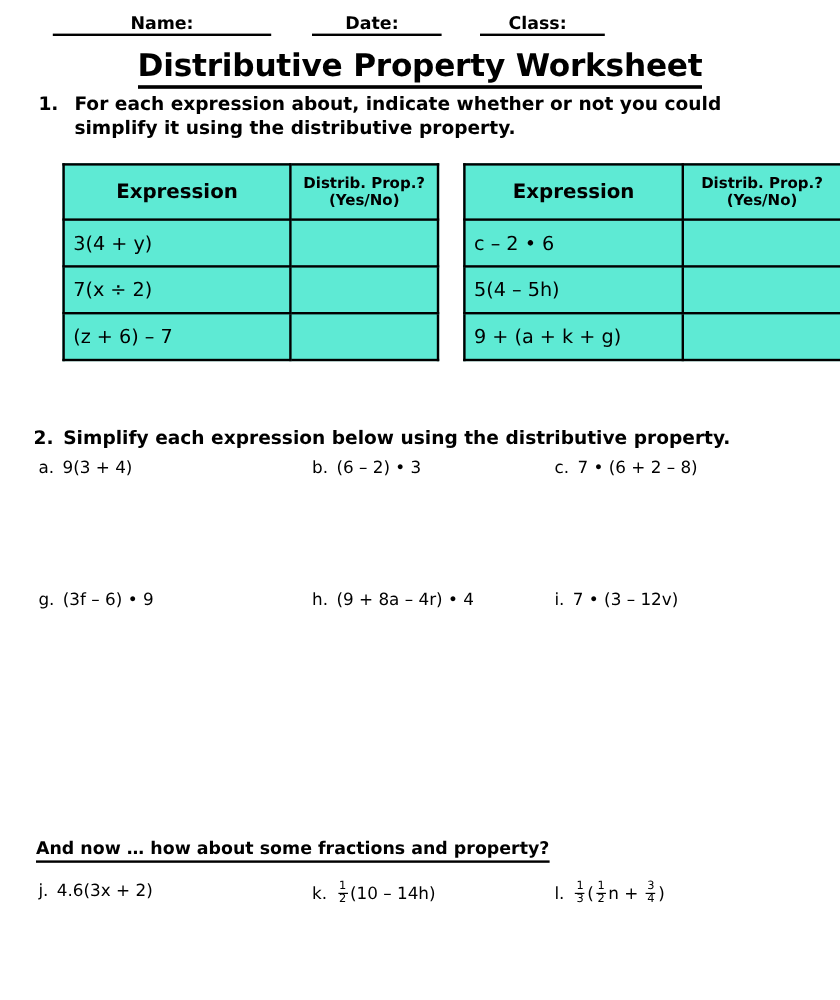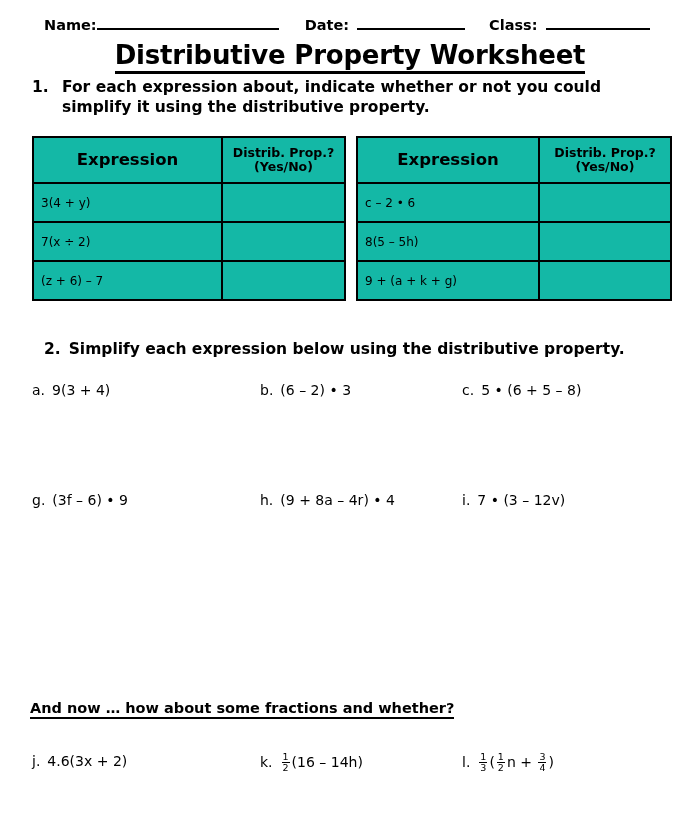--- a/index.html
+++ b/index.html
@@ -22,21 +22,21 @@
     position: absolute;
     top: 8px;
     left: 0;
     width: 700px;
     height: 24px;
     display: flex;
     align-items: flex-end;
     font-weight: bold;
     font-size: 14.5px;
   }
-  .hdr-field { display: flex; align-items: flex-end; }
+  .hdr-field { display: flex; align-items: center; flex-direction: column; }
   .hdr-label { white-space: pre; line-height: 1; }
   .hdr-rule {
     border-bottom: 2.6px solid #000;
     height: 1px;
     margin-bottom: 2px;
   }
   .hdr-gap-1 { width: 26px; }
   .hdr-gap-2 { width: 24px; }
   .rule-name  { width: 182px; }
   .rule-date  { width: 108px; margin-left: 8px; }
@@ -62,55 +62,56 @@
   
   .prompt {
     position: absolute;
     font-size: 15.5px;
     font-weight: bold;
     line-height: 1.28;
   }
   .prompt-1 { top: 78px; left: 32px; width: 640px; }
   .prompt-1 .pnum { position: absolute; left: 0; top: 0; }
   .prompt-1 .ptext { display: block; margin-left: 30px; }
-  .prompt-2 { top: 340px; left: 28px; width: 640px; margin-left: 16px; }
+  .prompt-2 { top: 356px; left: 28px; width: 640px; }
   .prompt-2 .pnum { margin-right: 8px; }
 
   
   .tables {
     position: absolute;
     top: 136px;
     left: 32px;
     width: 640px;
     display: flex;
     justify-content: space-between;
   }
   table.dp {
     border-collapse: collapse;
     table-layout: fixed;
-    background: #14b8a6;
+    background: #5eead4;
+    margin-left: 20px;
   }
   table.dp.left  { width: 312px; }
   table.dp.right { width: 314px; }
   table.dp th, table.dp td {
     border: 2px solid #000;
     padding: 0;
   }
   table.dp th {
     font-size: 15px;
     font-weight: bold;
     text-align: center;
     height: 44px;
     line-height: 1.15;
     vertical-align: middle;
   }
   table.dp th.col-expr { font-size: 16.5px; }
   table.dp th.col-yn   { font-size: 12.5px; }
   table.dp td.expr-cell {
-    font-size: 12px;
+    font-size: 16px;
     height: 37px;
     padding-left: 7px;
     vertical-align: middle;
     white-space: nowrap;
   }
   table.dp td.answer-cell {
     height: 37px;
   }
   .left  col.c-expr { width: 189px; }
   .left  col.c-yn   { width: 123px; }
@@ -252,21 +253,21 @@
           <div>(Yes/No)</div>
         </th>
       </tr>
     </thead>
     <tbody>
       <tr>
         <td class="expr-cell">c – 2 • 6</td>
         <td class="answer-cell"></td>
       </tr>
       <tr>
-        <td class="expr-cell">8(5 – 5h)</td>
+        <td class="expr-cell">5(4 – 5h)</td>
         <td class="answer-cell"></td>
       </tr>
       <tr>
         <td class="expr-cell">9 + (a + k + g)</td>
         <td class="answer-cell"></td>
       </tr>
     </tbody>
   </table>
 
 </div>
@@ -278,52 +279,52 @@
 <div class="problems">
 
   <div class="prob-row">
     <div class="prob colA">
       <span class="lbl">a.</span><span class="exp">9(3 + 4)</span>
     </div>
     <div class="prob colB">
       <span class="lbl">b.</span><span class="exp">(6  – 2) • 3</span>
     </div>
     <div class="prob colC">
-      <span class="lbl">c.</span><span class="exp">5 • (6 + 5 – 8)</span>
+      <span class="lbl">c.</span><span class="exp">7 • (6 + 2 – 8)</span>
     </div>
   </div>
 
 
   <div class="prob-row">
     <div class="prob colA">
       <span class="lbl">g.</span><span class="exp">(3f  –  6) • 9</span>
     </div>
     <div class="prob colB">
       <span class="lbl">h.</span><span class="exp">(9 + 8a – 4r) • 4</span>
     </div>
     <div class="prob colC">
       <span class="lbl">i.</span><span class="exp">7 • (3 – 12v)</span>
     </div>
   </div>
 
 </div>
 
 <div class="banner">
-  <span>And now … how about some fractions and whether?</span>
-</div>
-
-<div class="problems" style="top:757px;">
+  <span>And now … how about some fractions and property?</span>
+</div>
+
+<div class="problems" style="top:739px;">
   <div class="prob-row frac">
 
     <div class="prob colA">
       <span class="lbl">j.</span><span class="exp">4.6(3x + 2)</span>
     </div>
 
     <div class="prob colB">
-      <span class="lbl">k.</span><span class="exp"><span class="frac-inline"><span class="num">1</span><span class="den">2</span></span><span>(16 – 14h)</span></span>
+      <span class="lbl">k.</span><span class="exp"><span class="frac-inline"><span class="num">1</span><span class="den">2</span></span><span>(10 – 14h)</span></span>
     </div>
 
     <div class="prob colC">
       <span class="lbl">l.</span><span class="exp"><span class="frac-inline"><span class="num">1</span><span class="den">3</span></span><span>(</span><span class="frac-inline"><span class="num">1</span><span class="den">2</span></span><span>n + </span><span class="frac-inline"><span class="num">3</span><span class="den">4</span></span><span>)</span></span>
     </div>
 
   </div>
 </div>
 
 </body></html>

